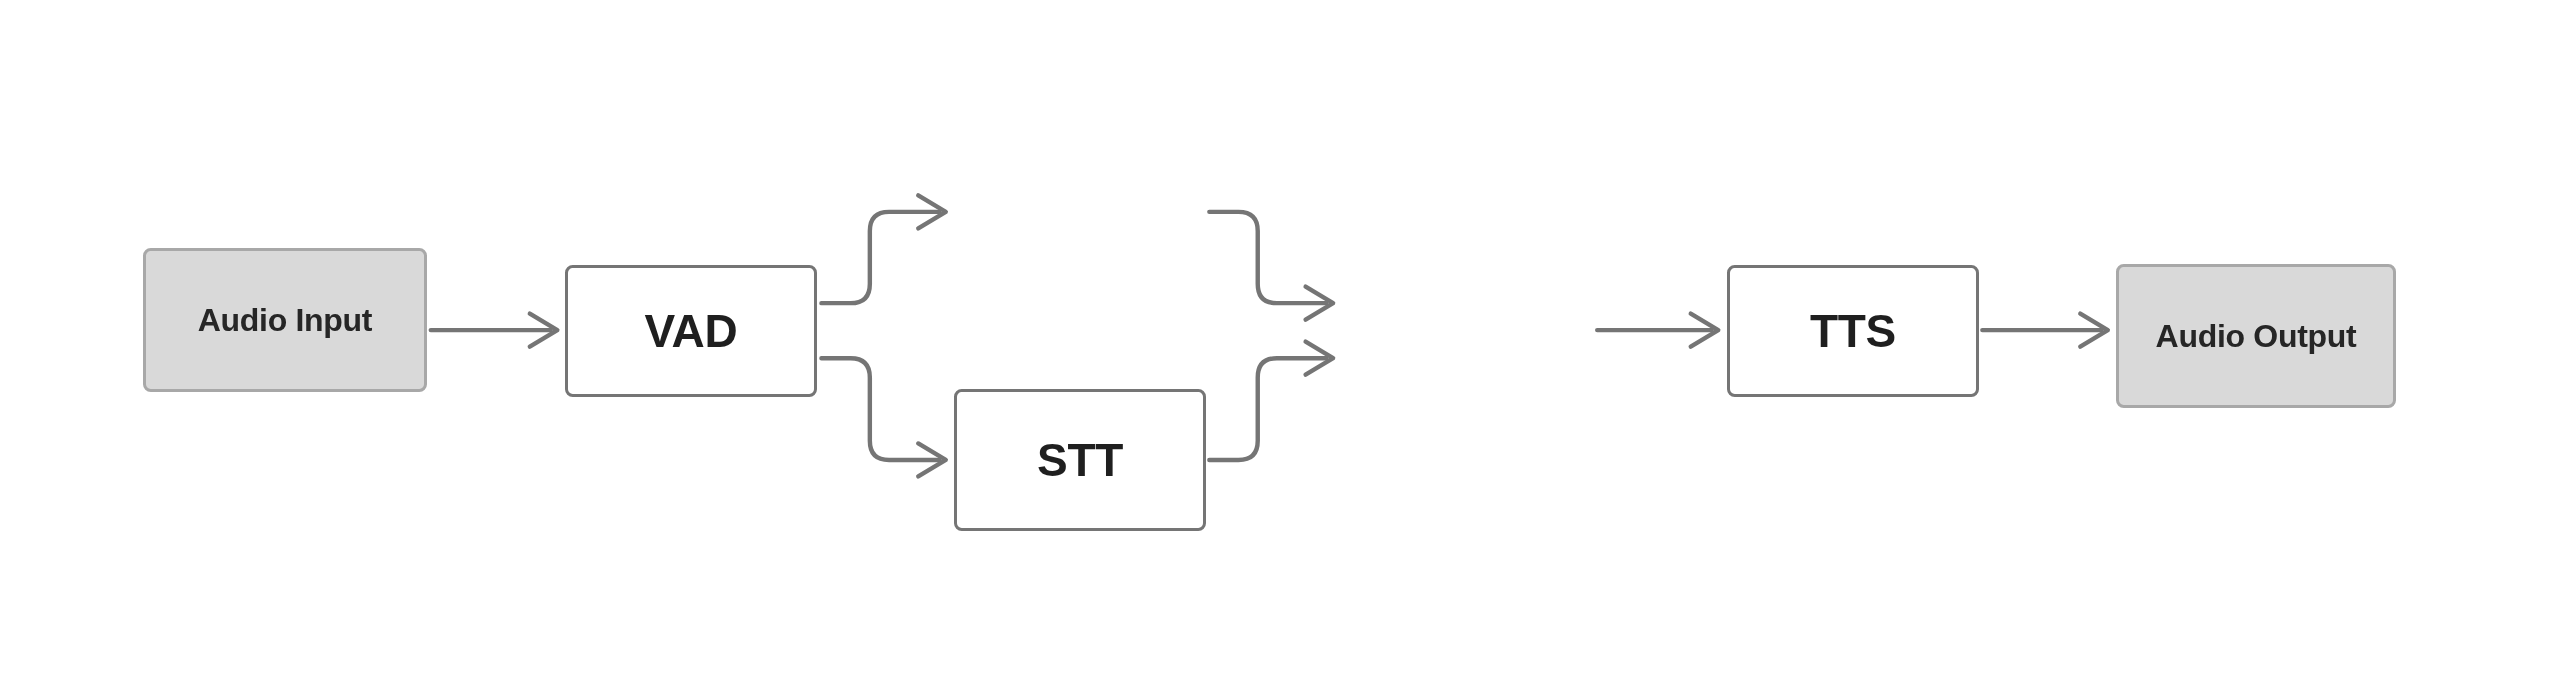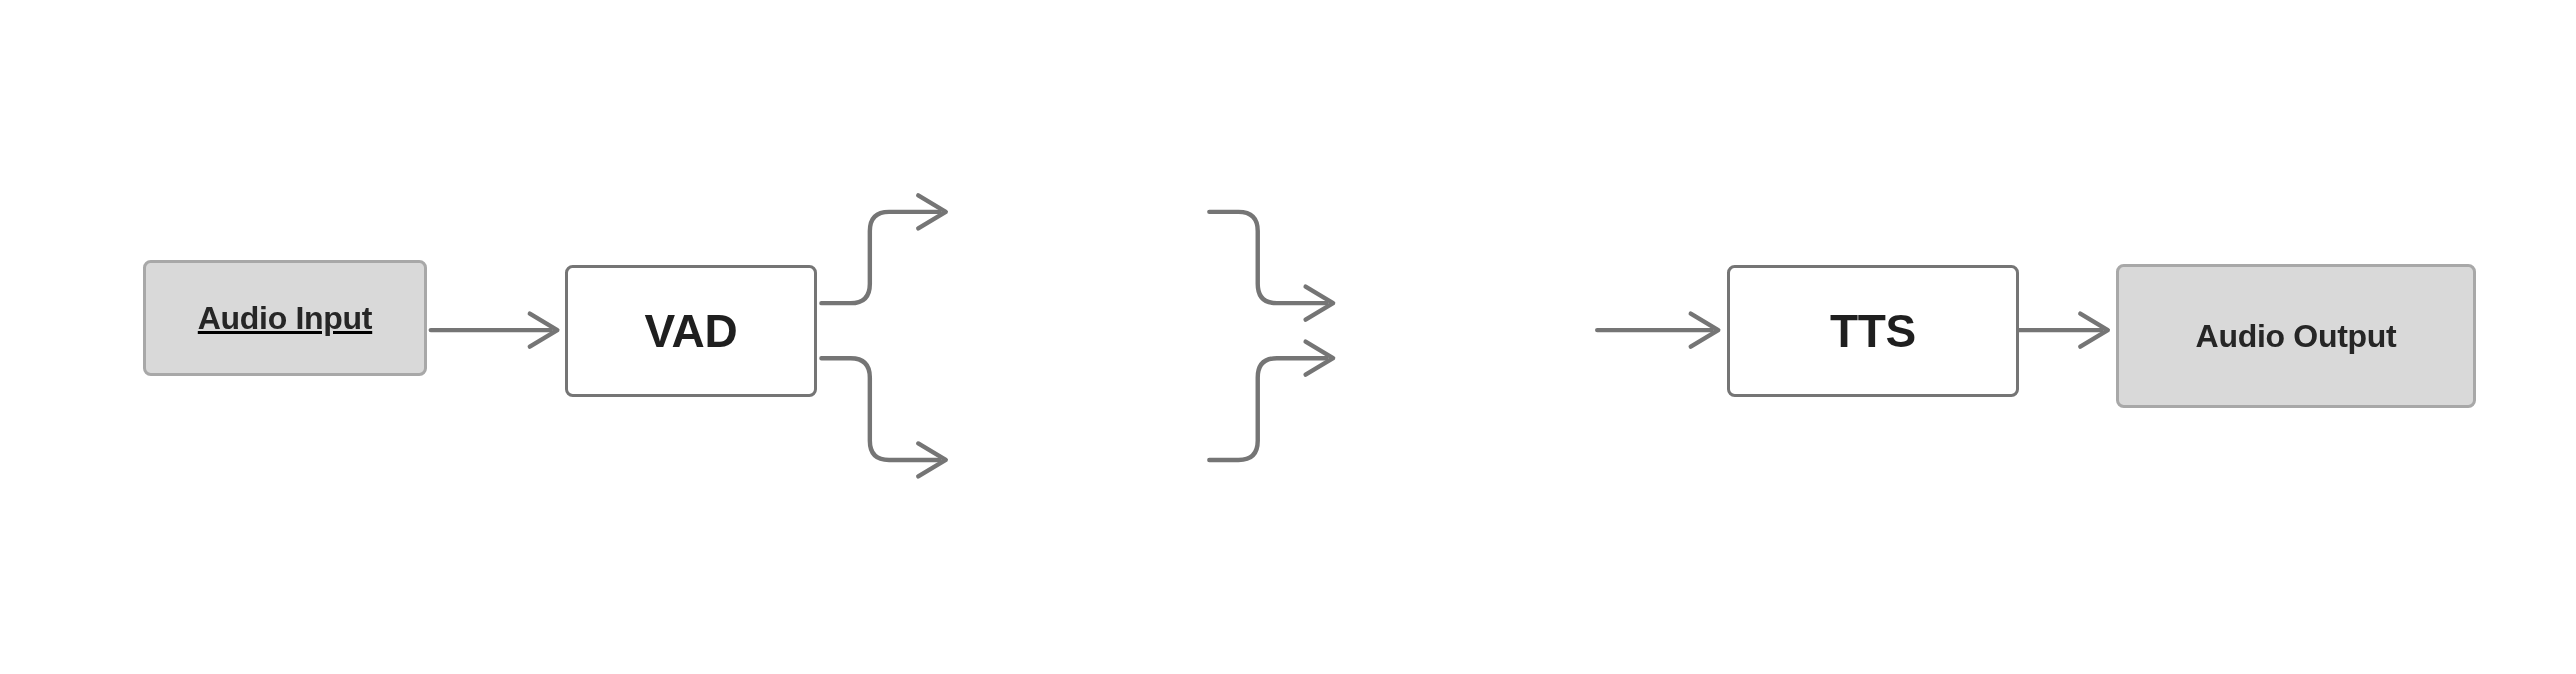--- a/index.html
+++ b/index.html
@@ -71,27 +71,27 @@
     border-color: #9e9e9e;
     border-width: 3.9px;
     border-radius: 7.7px;
   }
   .node.muted .node-label {
     color: #262626;
     font-weight: 700;
     font-size: 29px;
   }
 
-  #node-audio-input   { left: 143px;  top: 260px; width: 284px; height: 116px; text-decoration: underline; }
+  #node-audio-input   { left: 143px;  top: 248px; width: 284px; height: 144px; }
   #node-vad           { left: 565px; top: 265px; width: 252px; height: 132px; }
   #node-turn-pre      { left: 954px; top: 141px; width: 252px; height: 142px; }
   #node-stt           { left: 954px; top: 389px; width: 252px; height: 142px; }
   #node-llm           { left: 1341px; top: 265px; width: 252px; height: 132px; }
-  #node-tts           { left: 1727px; top: 265px; width: 292px; height: 132px; }
-  #node-audio-output  { left: 2116px; top: 264px; width: 360px; height: 144px; }
+  #node-tts           { left: 1727px; top: 265px; width: 252px; height: 132px; }
+  #node-audio-output  { left: 2116px; top: 264px; width: 280px; height: 144px; }
 </style>
 </head>
 <body>
 
 <div id="canvas">
 
   <svg id="edges" viewBox="0 0 4680 1225" width="2576" height="674" xmlns="http://www.w3.org/2000/svg" aria-hidden="true">
     <g fill="none" stroke="#757575" stroke-width="8" stroke-linecap="round" stroke-linejoin="round">
 
       <g>
@@ -154,20 +154,23 @@
 
   <div class="node io" id="node-audio-input">
     <span class="node-label">Audio Input</span>
   </div>
 
   <div class="node process" id="node-vad">
     <span class="node-label">VAD</span>
   </div>
 
 
+  <div class="node process" id="node-stt">
+    <span class="node-label">STT</span>
+  </div>
 
 
   <div class="node process" id="node-tts">
     <span class="node-label">TTS</span>
   </div>
 
   <div class="node io" id="node-audio-output">
     <span class="node-label">Audio Output</span>
   </div>
 

